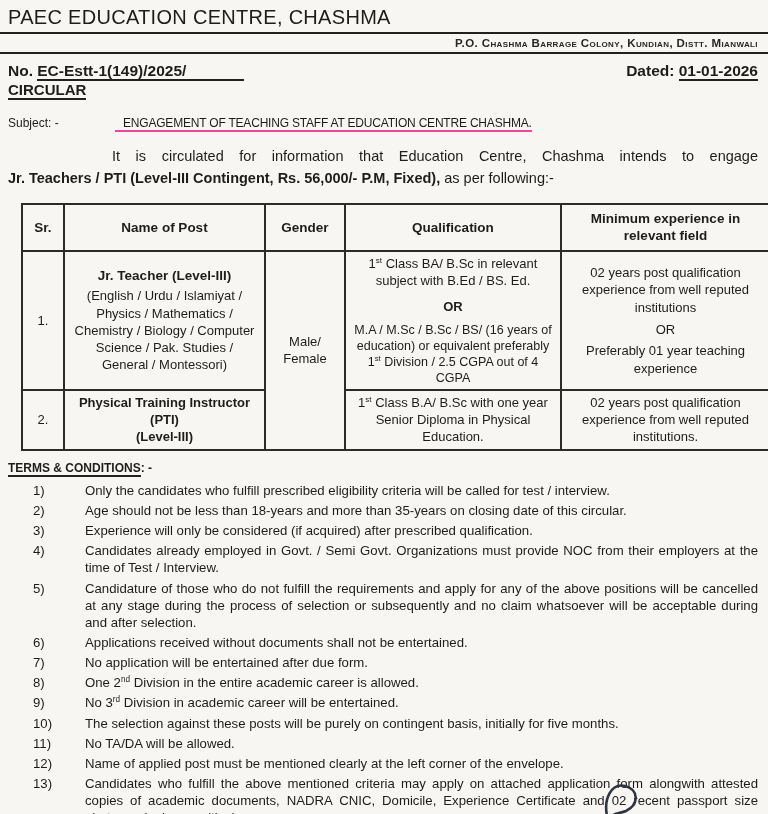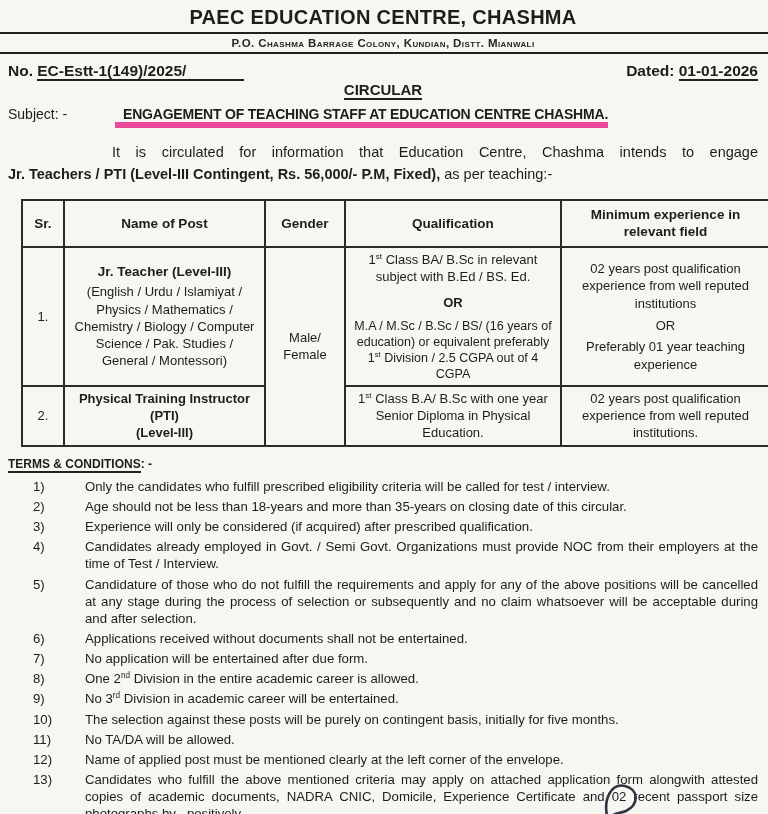--- a/index.html
+++ b/index.html
@@ -3,29 +3,29 @@
 <meta charset="utf-8">
 <style>
   html,body{margin:0;padding:0;background:#e9e8e5;}
   .page{
     width:768px;height:814px;box-sizing:border-box;position:relative;
     background:#f7f6f3;color:#1d1d1b;overflow:hidden;
     font-family:"Liberation Sans", sans-serif;
     padding:4px 10px 0 8px;
   }
   .rule{border-top:2px solid #21211f;margin:3px -10px 0 -8px;}
-  h1.title{font-size:20px;font-weight:bold;text-align:center;margin:2px 0 0 0;letter-spacing:.3px;}
-  .address{text-align:center;font-size:11.5px;font-weight:bold;font-variant:small-caps;letter-spacing:.4px;margin-top:3px;color:#262624;}
+  h1.title{font-size:20px;font-weight:normal;margin:2px 0 0 0;letter-spacing:.3px;}
+  .address{text-align:right;font-size:11.5px;font-weight:bold;font-variant:small-caps;letter-spacing:.4px;margin-top:3px;color:#262624;}
   .refrow{display:flex;justify-content:space-between;align-items:center;font-weight:bold;font-size:15.5px;margin-top:8px;}
   .u{border-bottom:2px solid #21211f;}
   .refnum{padding-right:58px;}
-  .circ{text-align:center;font-size:15px;font-weight:bold;margin-top:1px;}
-  .subjrow{margin-top:8px;font-size:14px;display:flex;}
+  .circ{text-align:left;font-size:15px;font-weight:bold;margin-top:1px;}
+  .subjrow{margin-top:18px;font-size:12px;display:flex;}
   .subjlabel{width:107px;flex:none;}
-  .subjtitle{font-weight:bold;border-bottom:6px solid #ec4899;letter-spacing:-.2px;padding-left:8px;}
+  .subjtitle{font-weight:normal;border-bottom:2px solid #ec4899;letter-spacing:-.2px;padding-left:8px;}
   .intro{margin-top:13px;font-size:14.5px;line-height:1.55;}
   .introline1{text-align:justify;text-align-last:justify;padding-left:104px;}
   table.posts{border-collapse:collapse;table-layout:fixed;width:748px;margin-top:13px;margin-left:13px;}
   table.posts th,table.posts td{border:2px solid #2b2b29;padding:3px 6px;vertical-align:middle;text-align:center;}
   table.posts th{font-size:13.5px;line-height:1.3;padding:5px 4px;}
   table.posts td{font-size:13px;line-height:1.33;}
   td.cell-post1{padding:10px 8px;}
   .post-title{font-weight:bold;font-size:13.5px;margin-bottom:2px;}
   .or{font-weight:bold;margin:8px 0 7px 0;}
   .or.plain{font-weight:normal;margin:5px 0 4px 0;}
@@ -68,21 +68,21 @@
 
   <div class="subjrow">
     <span class="subjlabel">Subject: -</span>
     <span class="subjtitle">ENGAGEMENT OF TEACHING STAFF AT EDUCATION CENTRE CHASHMA.</span>
   </div>
 
   <div class="intro">
     <div class="introline1">It is circulated for information that Education Centre, Chashma intends to engage</div>
     <div class="introline2">
       <span class="b">Jr. Teachers / PTI (Level-III Contingent, Rs. 56,000/- P.M, Fixed),</span>
-      <span>as per teaching:-</span>
+      <span>as per following:-</span>
     </div>
   </div>
 
   <table class="posts">
     <colgroup>
       <col style="width:42px">
         <col style="width:201px">
         <col style="width:80px">
         <col style="width:216px">
         <col style="width:209px">

